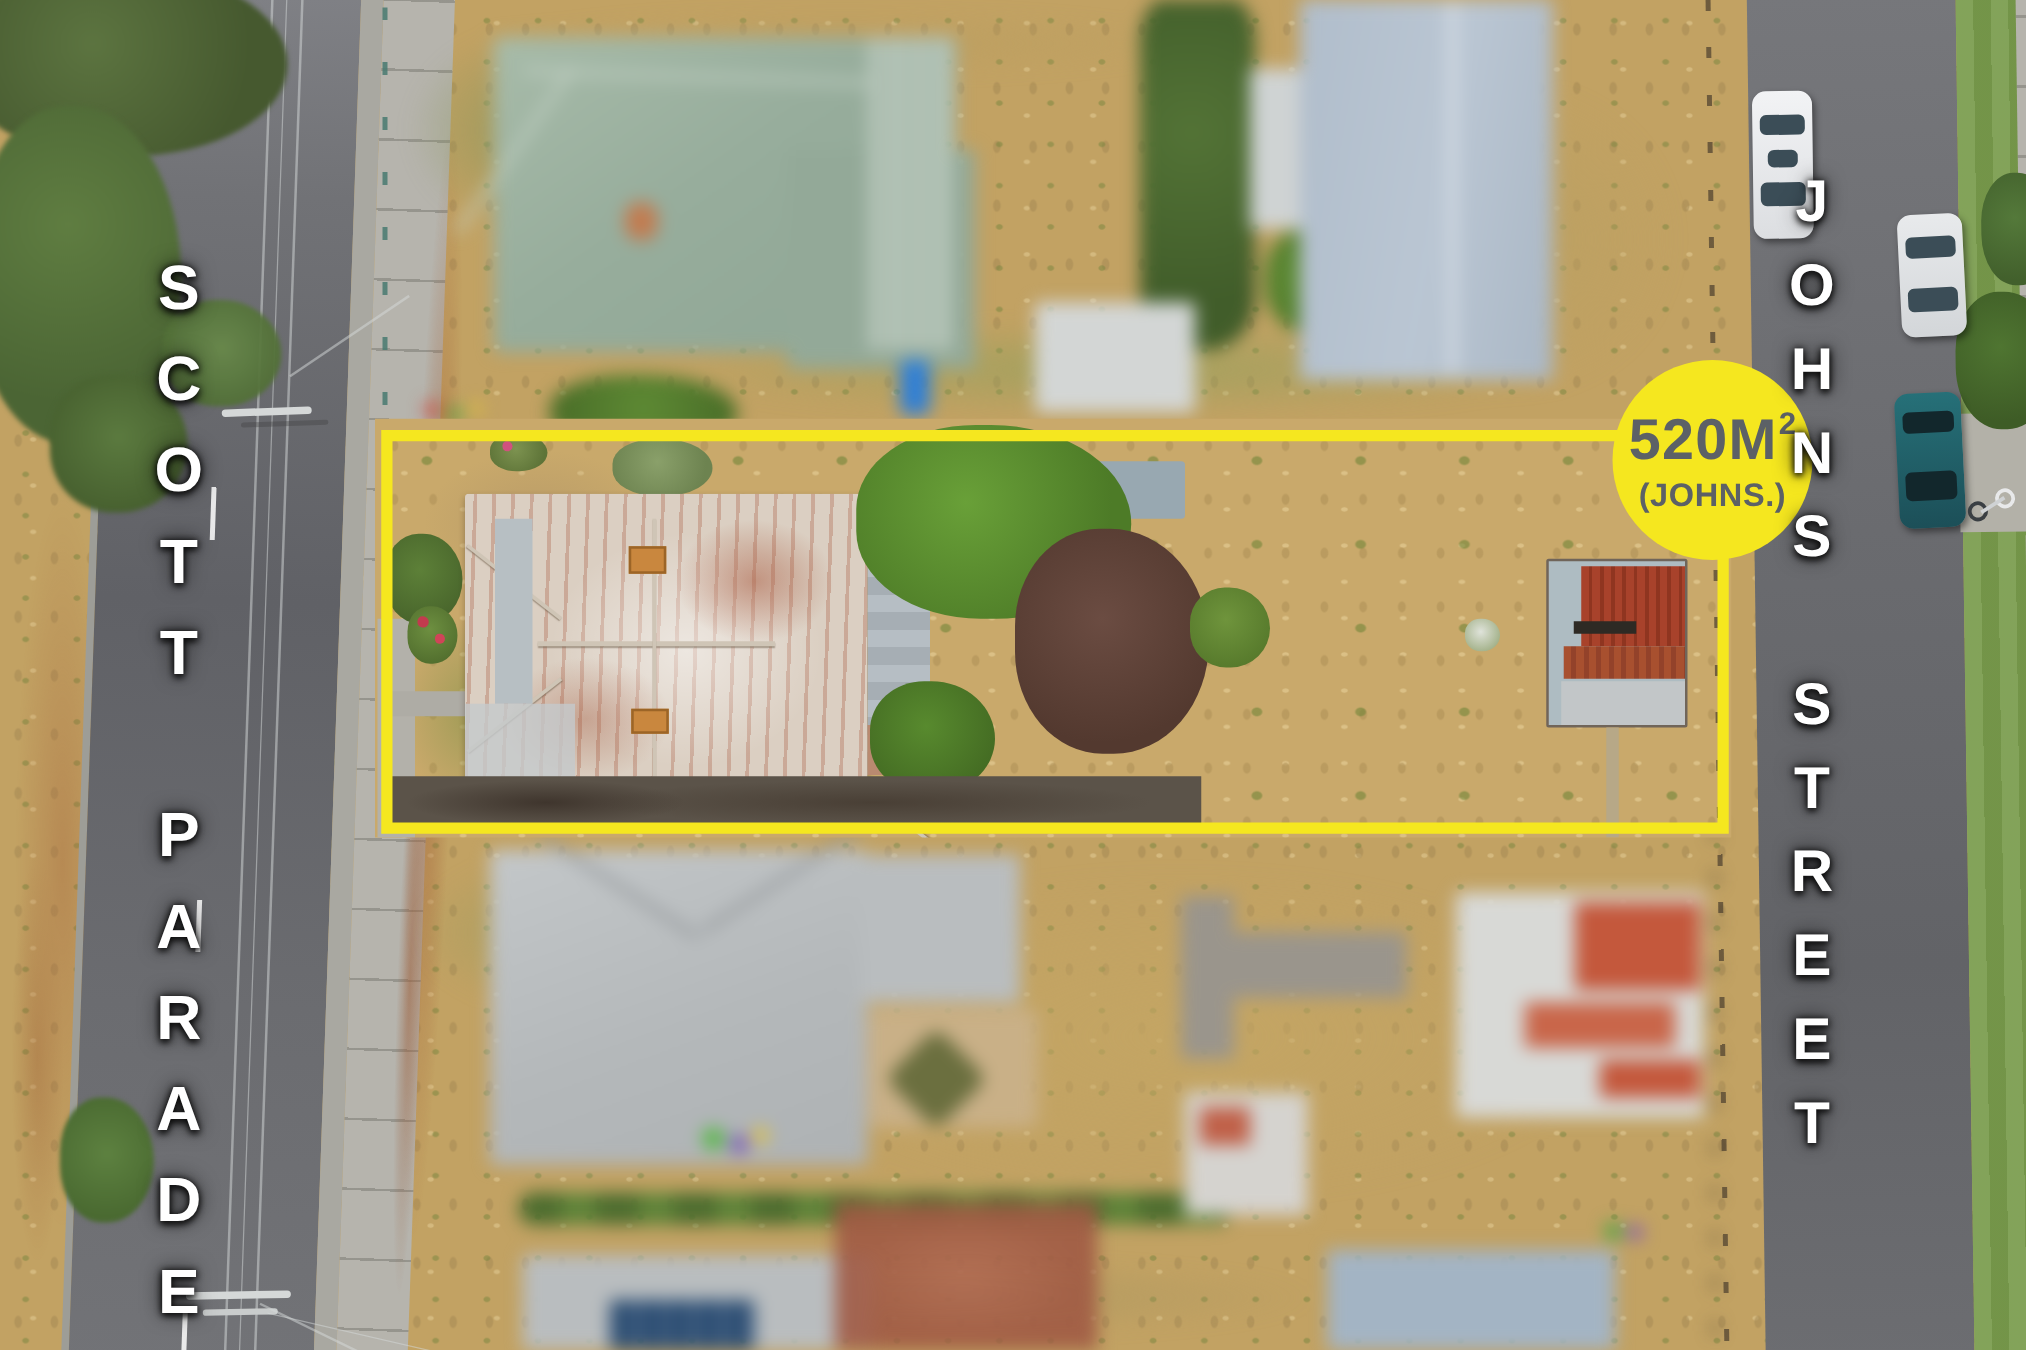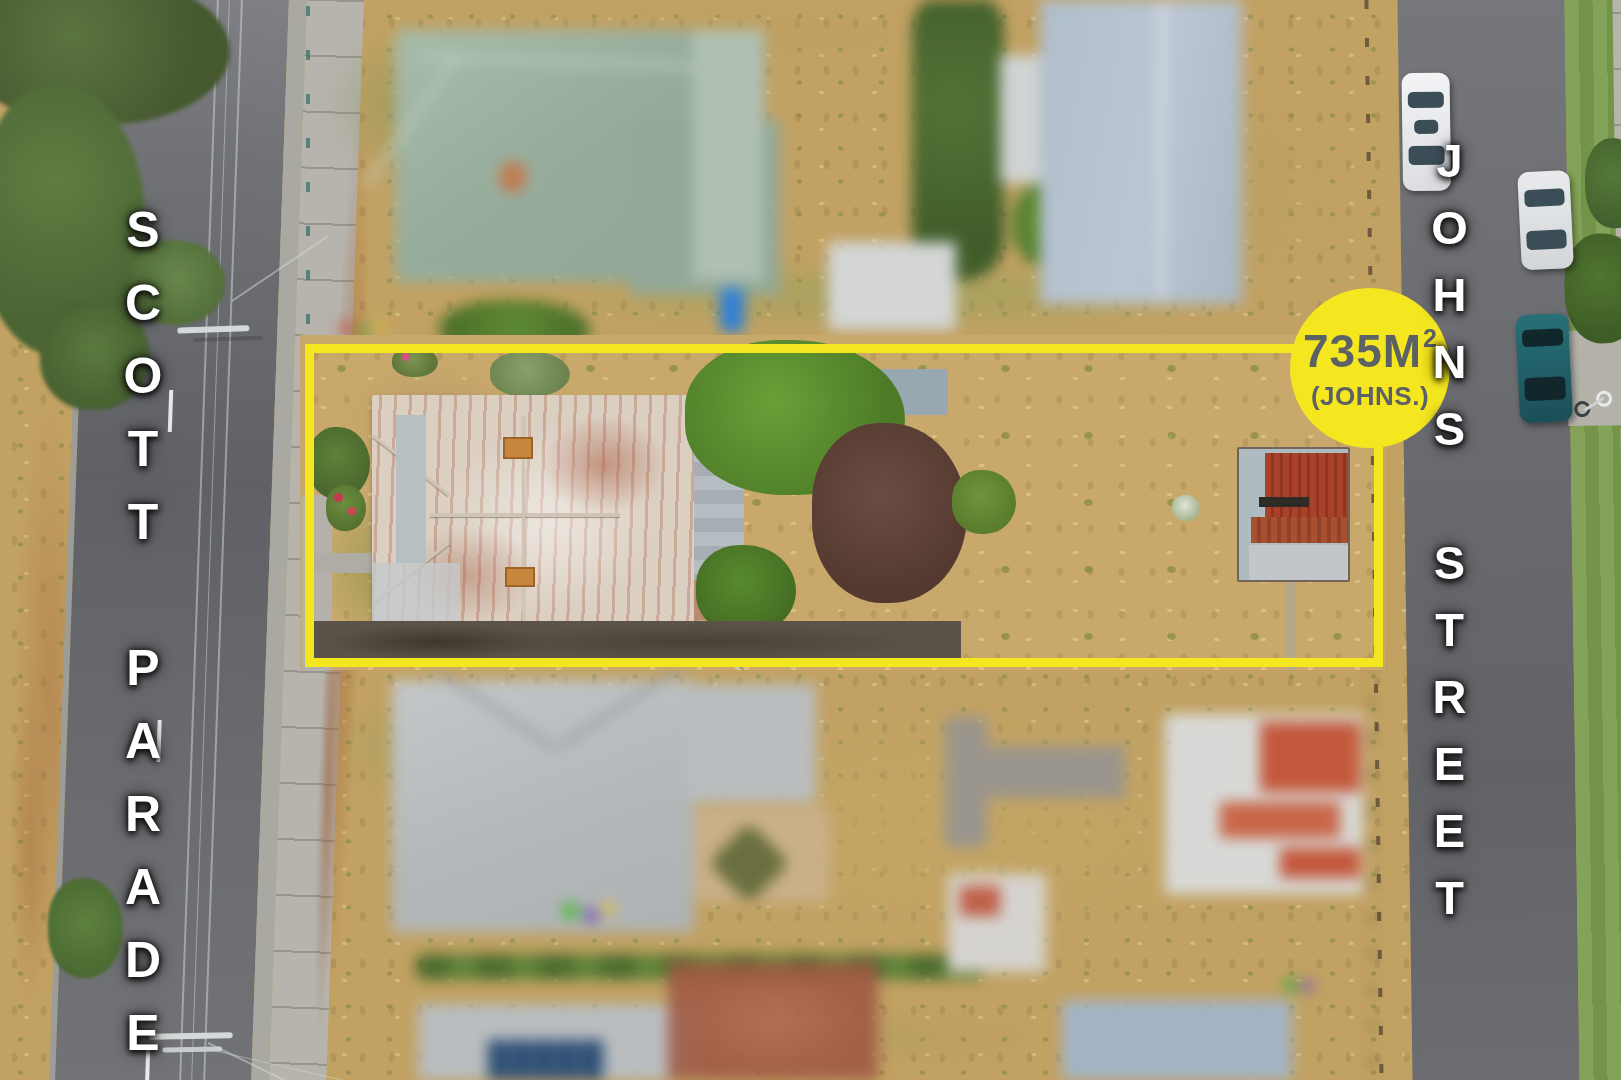--- a/index.html
+++ b/index.html
@@ -227,20 +227,20 @@
     <div class="abs" style="left:255px;top:432px;width:42px;height:26px;transform:rotate(-20deg);">
       <div class="abs" style="left:0;top:6px;width:16px;height:16px;border:3px solid #3a3f43;border-radius:50%;"></div>
       <div class="abs" style="left:24px;top:4px;width:16px;height:16px;border:3px solid #e8e9ea;border-radius:50%;"></div>
       <div class="abs" style="left:10px;top:12px;width:22px;height:3px;background:#cfd2d4;transform:rotate(-12deg);"></div>
     </div>
   </div>
 
   <div class="boundary" style="left:305px;top:344px;width:1078px;height:323px;"></div>
 
   <div class="badge" style="left:1290px;top:288px;width:160px;height:160px;">
-    <div class="v"><span>735M</span><sup>2</sup></div>
+    <div class="v"><span>520M</span><sup>2</sup></div>
     <div class="q">(JOHNS.)</div>
   </div>
 
   <div class="street-label sl-left" style="left:114px;top:202px;">SCOTT PARADE</div>
   <div class="street-label sl-right" style="left:1422px;top:134px;">JOHNS STREET</div>
 
 </div>
 
 </body></html>

